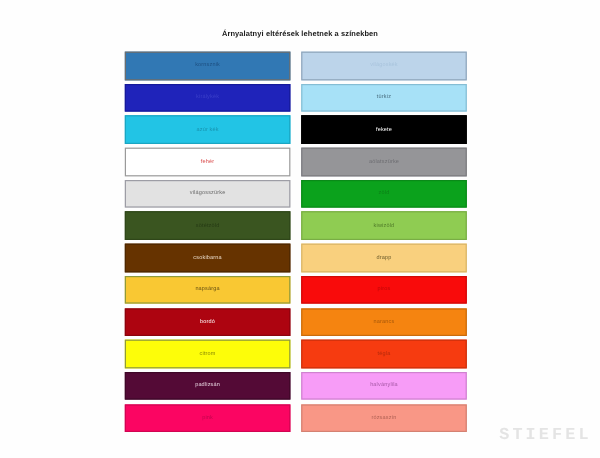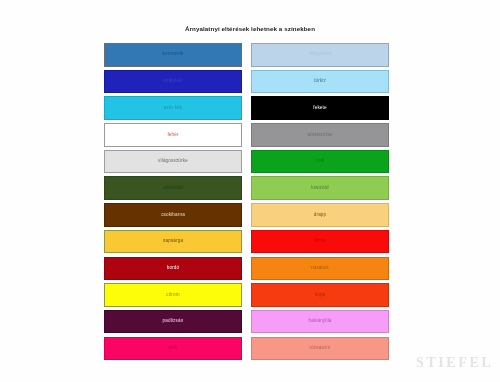--- a/index.html
+++ b/index.html
@@ -67,21 +67,21 @@
   }
 
   #watermark {
     position: absolute;
     left: 416px;
     top: 355px;
     font-size: 14px;
     font-weight: bold;
     letter-spacing: 2.6px;
     color: #e4e4e4;
-    font-family: Liberation Serif, serif;
+    font-family: Liberation Mono, monospace;
     white-space: nowrap;
     user-select: none;
   }
 </style>
 </head>
 <body>
 
 <div id="page">
 
   <div id="title">Árnyalatnyi eltérések lehetnek a színekben</div>

